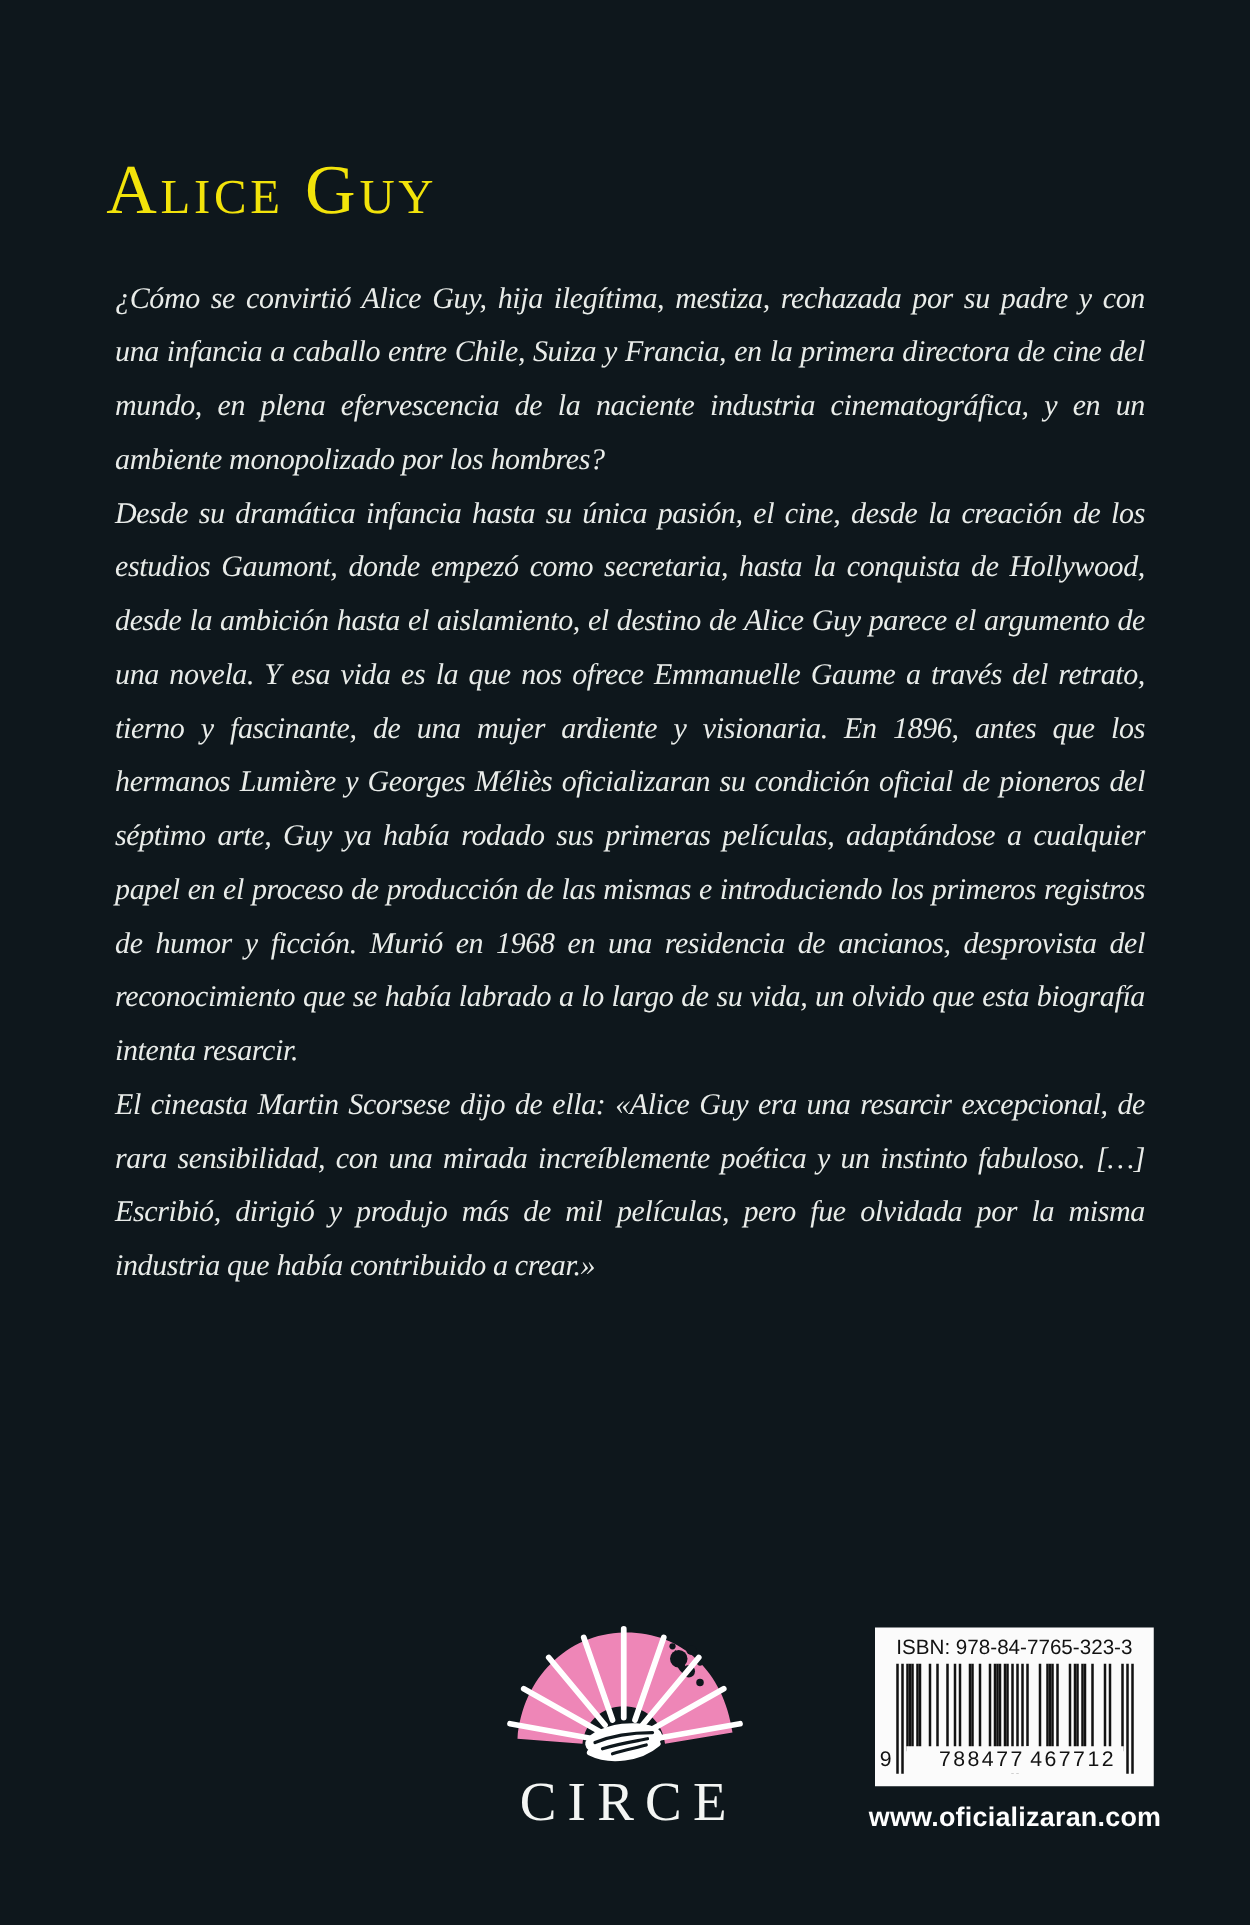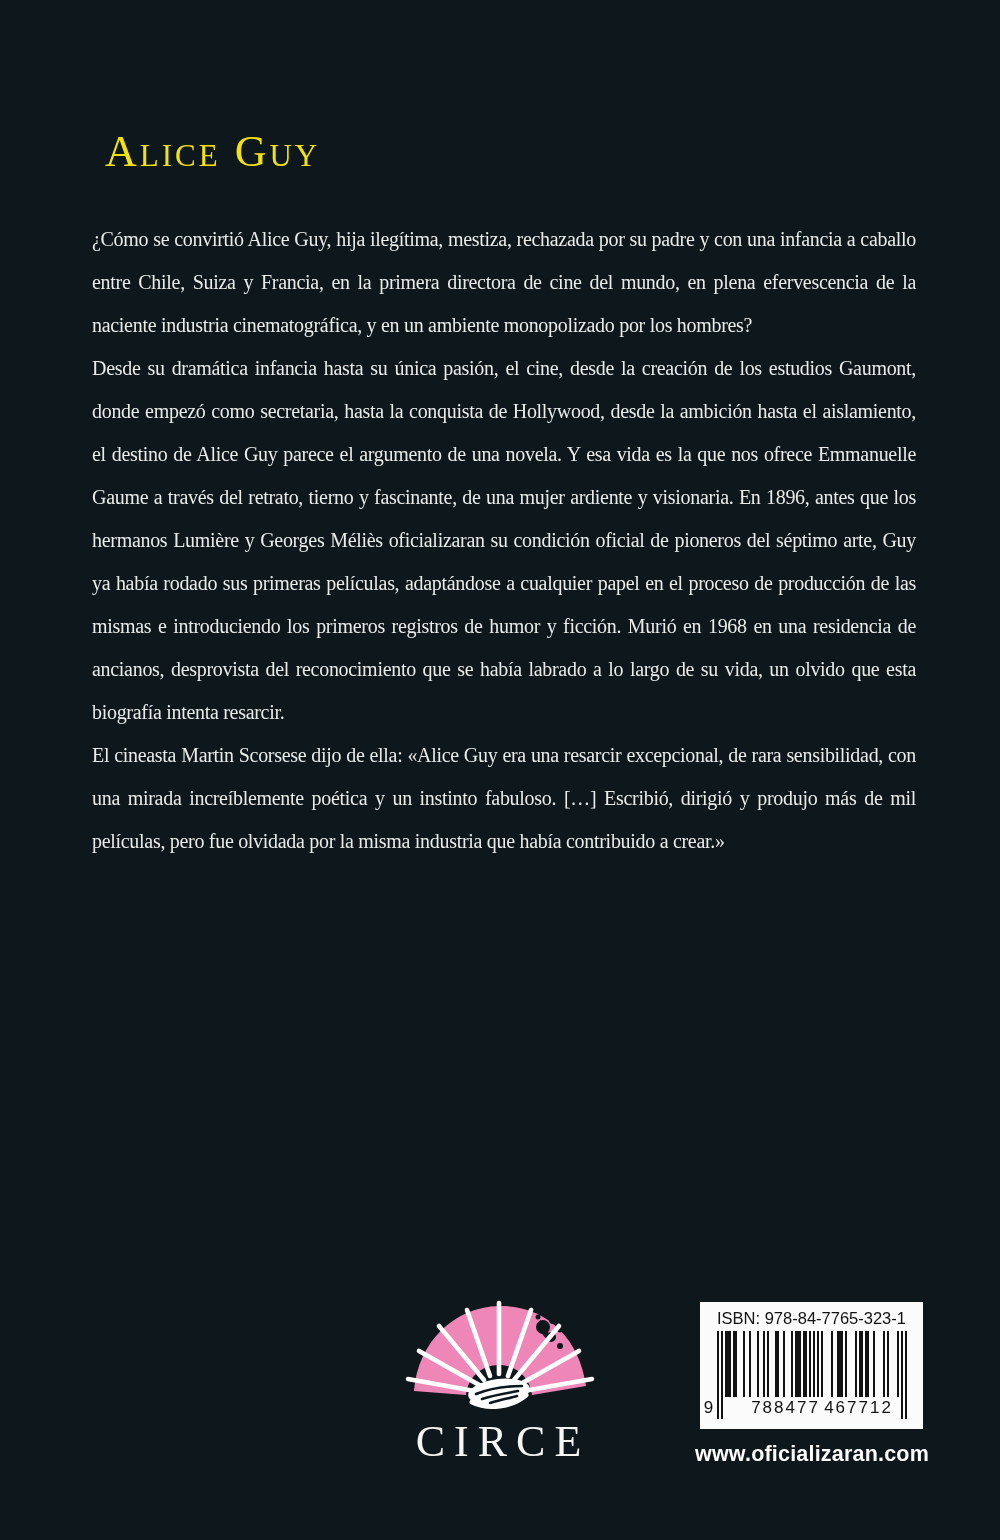--- a/index.html
+++ b/index.html
@@ -5,31 +5,32 @@
   html,body{margin:0;padding:0;}
   body{
     width:1000px;height:1540px;
     background:#0e171c;
     position:relative;
     overflow:hidden;
     font-family:"Liberation Serif", serif;
   }
   .cover{position:absolute;inset:0;}
   .book-title{
-    position:absolute;left:105px;top:122px;
+    position:absolute;left:85px;top:122px;
     font-variant:small-caps;
-    font-size:44px;line-height:60px;
+    font-size:56px;line-height:60px;
     letter-spacing:3px;
     color:#f2e30a;
     font-weight:500;
   }
   .blurb{
     position:absolute;left:92px;top:218px;width:824px;
     color:#e9ece9;
-    font-size:20px;line-height:43px;
+    font-style:italic;
+    font-size:24px;line-height:43px;
     text-align:justify;
     letter-spacing:-0.3px;
   }
   .blurb p{margin:0;padding:0;}
   .publisher{
     position:absolute;left:398px;top:1290px;width:204px;
     text-align:center;
   }
   .publisher svg{display:block;margin:0 auto;}
   .publisher-name{
@@ -130,21 +131,21 @@
       <g stroke="#0e171c" stroke-width="2.6" fill="none" stroke-linecap="round">
         <path d="M74,104 C86,99 104,96 120,96"></path>
         <path d="M80,109 C92,105 106,103 116,101"></path>
         <path d="M88,113 C98,110 108,108 115,106"></path>
       </g>
     </svg>
     <div class="publisher-name">CIRCE</div>
   </div>
 
   <div class="isbn-box">
-    <div class="isbn-label">ISBN: 978-84-7765-323-1</div>
+    <div class="isbn-label">ISBN: 978-84-7765-323-3</div>
     <div class="barcode">
       <div class="bars">
           <div class="on tall"></div>
           <div class=" tall"></div>
           <div class="on tall"></div>
           <div></div>
           <div class="on"></div>
           <div class="on"></div>
           <div class="on"></div>
           <div></div>

